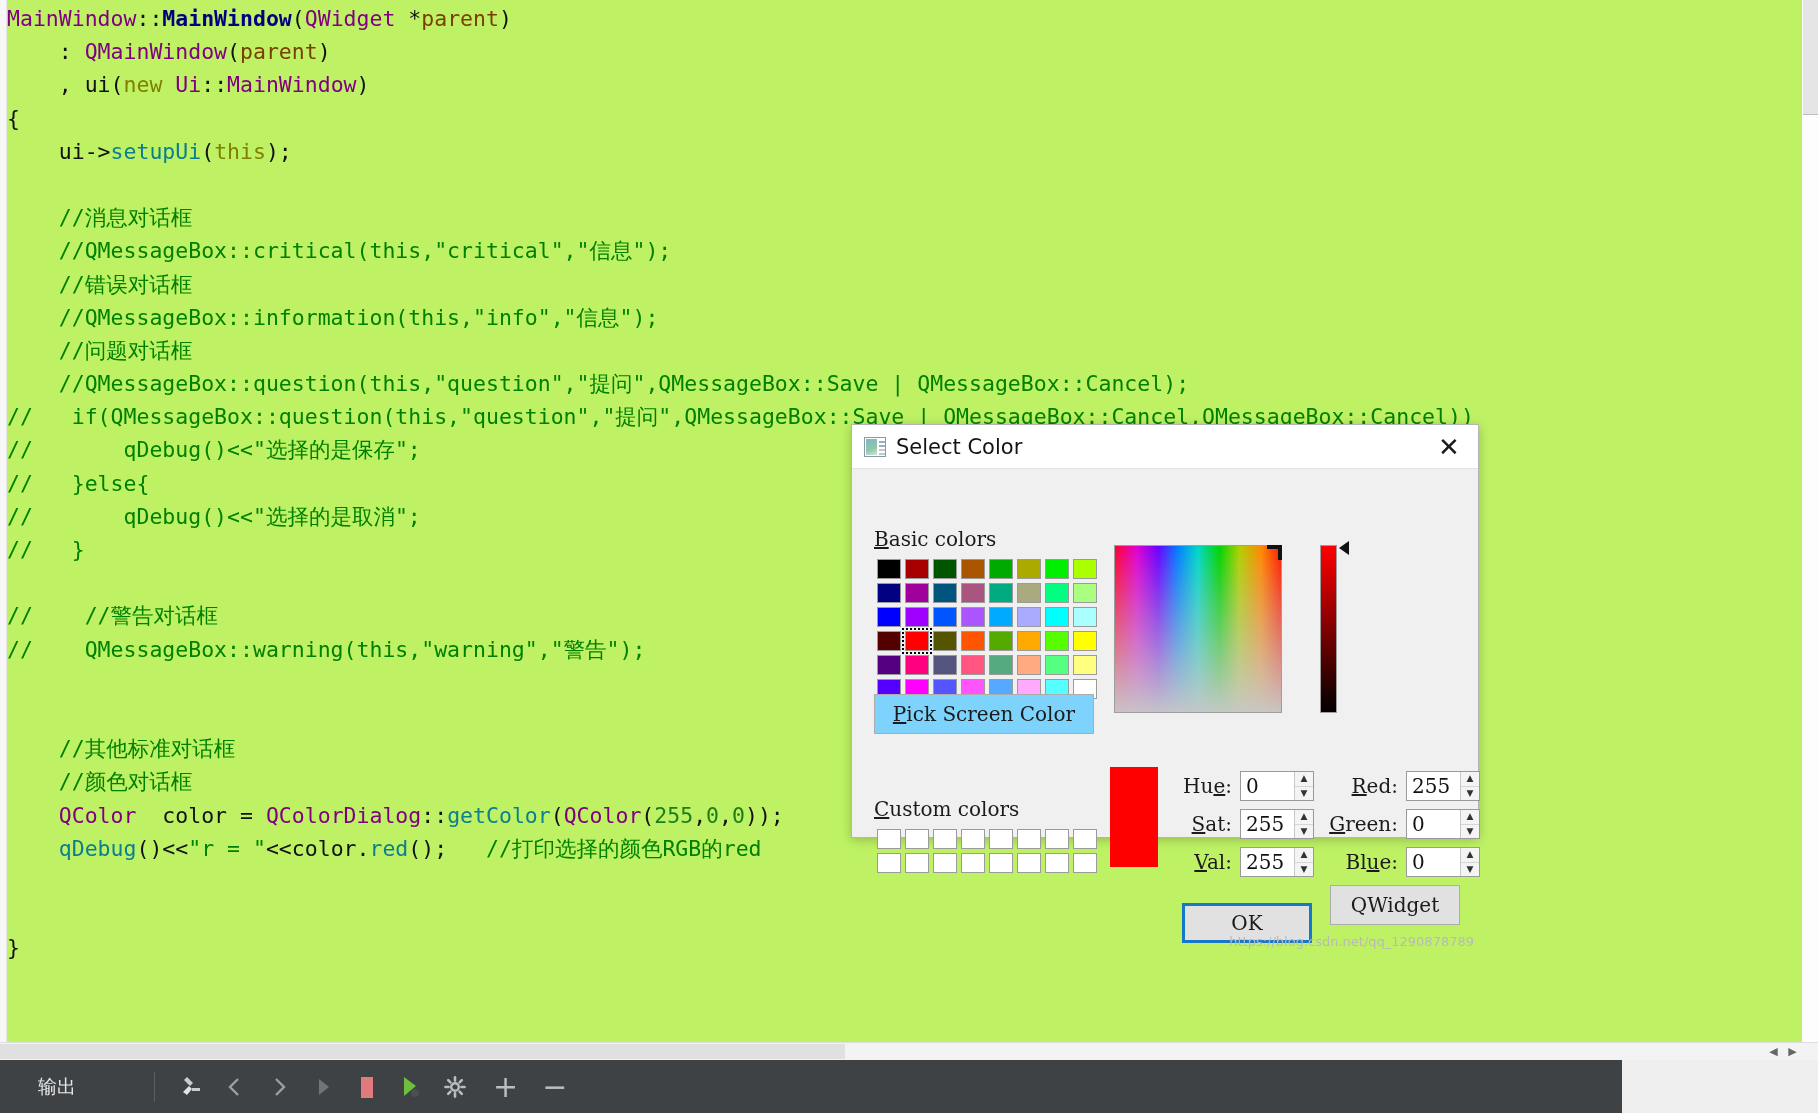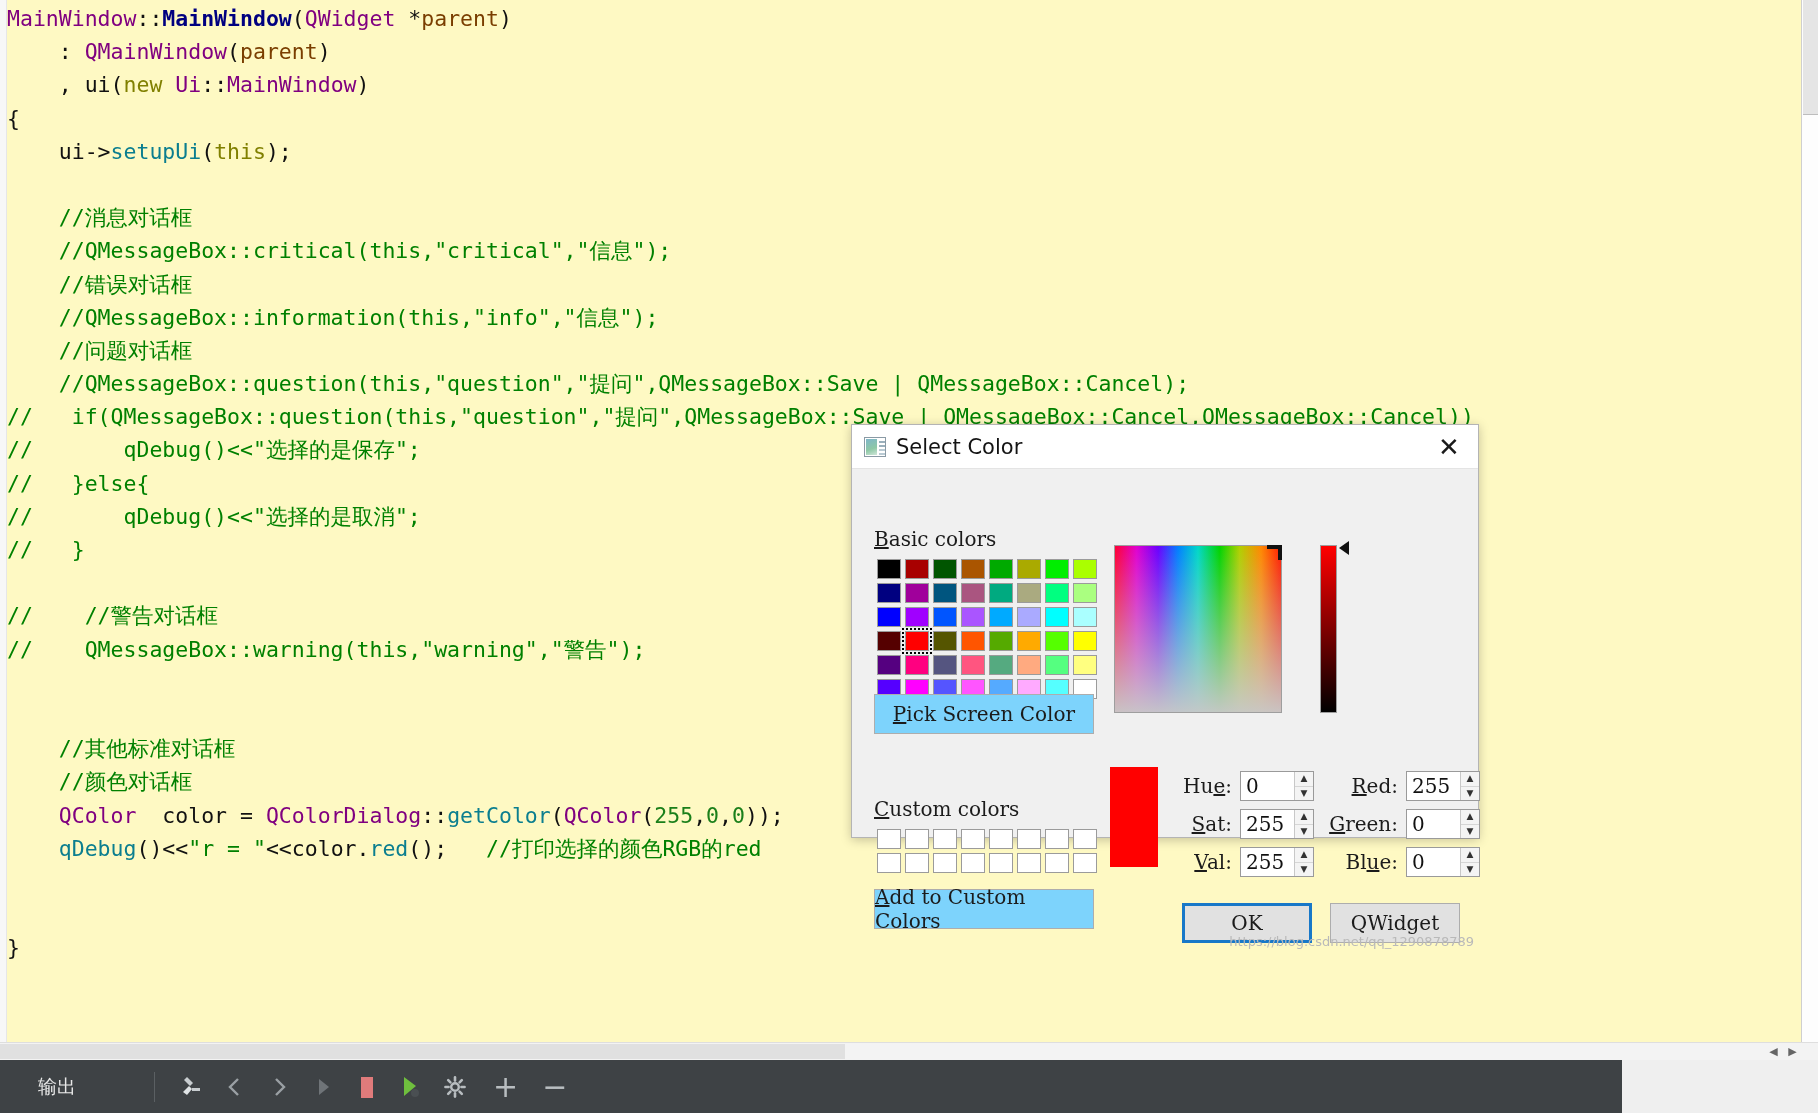--- a/index.html
+++ b/index.html
@@ -10,21 +10,21 @@
     background: #ffffff;
     font-family: "DejaVu Sans", sans-serif;
   }
 
   #root { position: relative; width: 1818px; height: 1113px; }
 
   
   .editor {
     position: absolute; left: 0; top: 0;
     width: 1818px; height: 1060px;
-    background: #fef9c3;
+    background: #bef264;
     overflow: hidden;
   }
   .editor-gutter {
     position: absolute; left: 0; top: 0;
     width: 7px; height: 1060px;
     background: #f7f7f7;
     border-right: 1px solid #e6e6e6;
   }
   .code {
     position: absolute; left: 7px; top: 2px;
@@ -260,21 +260,21 @@
   .dlg-buttons {
     position: absolute; left: 0; bottom: 8px; width: 100%;
     display: flex; justify-content: flex-end; gap: 18px; padding-right: 18px;
   }
   .dlg-btn {
     width: 130px; height: 40px;
     background: #e1e1e1; border: 1px solid #adadad;
     font-family: "DejaVu Serif", serif; font-size: 20px; color: #1b1b1b;
     display: flex; align-items: center; justify-content: center;
   }
-  .dlg-btn.default { border: 3px solid #1878c8; }
+  .dlg-btn.default { border: 3px solid #1878c8; margin-top: 18px; }
 
   .watermark {
     position: absolute; right: 4px; bottom: 2px;
     font-family: "DejaVu Sans", sans-serif;
     font-size: 13px; color: #b9b9b9;
     white-space: nowrap;
   }
 </style>
 </head>
 <body>
@@ -447,23 +447,20 @@
           <div class="sw" style="background: rgb(255, 255, 255);"></div>
           <div class="sw" style="background: rgb(255, 255, 255);"></div>
           <div class="sw" style="background: rgb(255, 255, 255);"></div>
           <div class="sw" style="background: rgb(255, 255, 255);"></div>
           <div class="sw" style="background: rgb(255, 255, 255);"></div>
           <div class="sw" style="background: rgb(255, 255, 255);"></div>
           <div class="sw" style="background: rgb(255, 255, 255);"></div>
           <div class="sw" style="background: rgb(255, 255, 255);"></div>
         </div>
 
-      <div class="btn" style="left:22px; top:420px; width:220px; height:40px;">
-        <span><u>A</u><span>dd to Custom Colors</span></span>
-      </div>
 
       <div class="grad-square">
         <span class="grad-cursor"></span>
       </div>
       <div class="val-slider"></div>
       <div class="val-arrow"></div>
 
       <div class="preview-swatch" style="background: rgb(255, 0, 0);"></div>
 
       <div class="field-row" style="left:318px; top:302px;">

